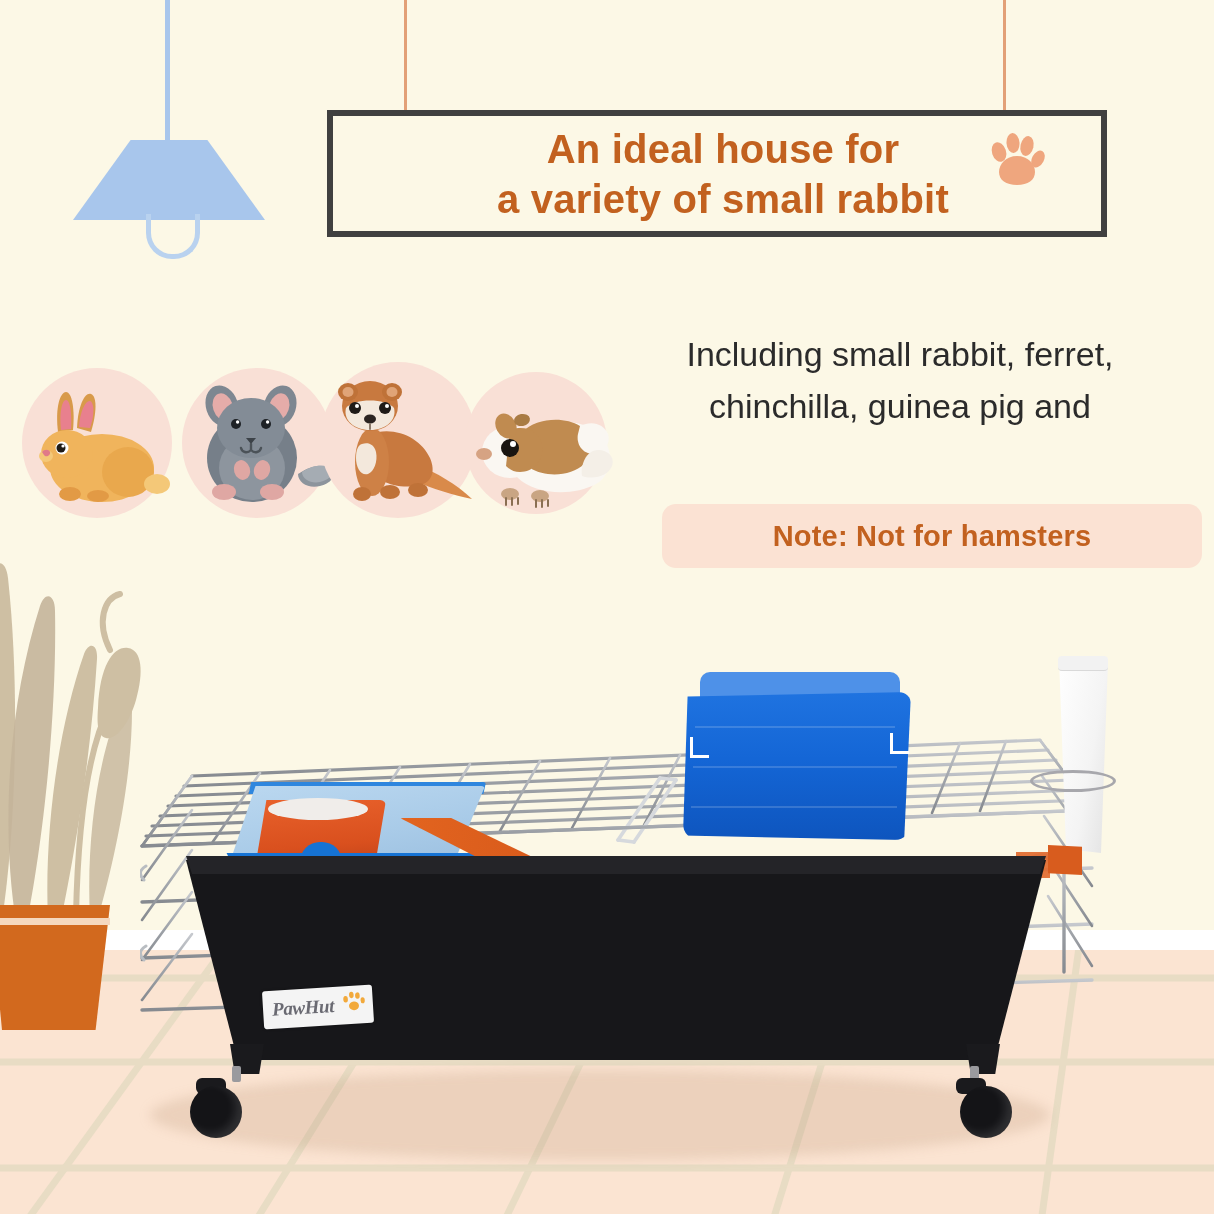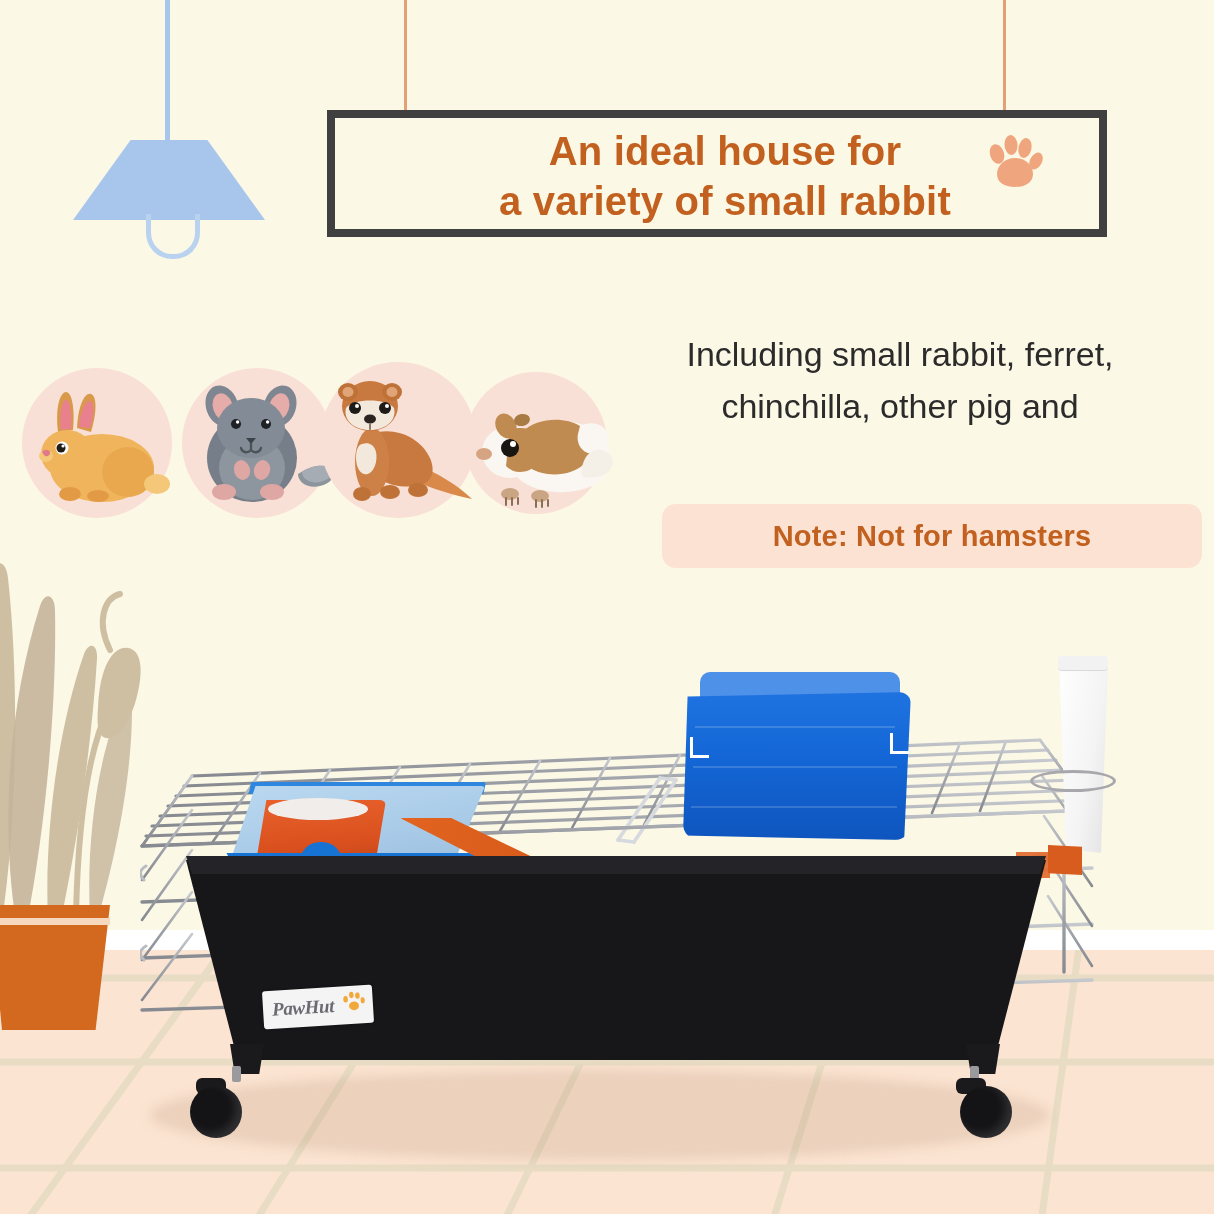--- a/index.html
+++ b/index.html
@@ -20,21 +20,21 @@
   .lamp-shade{position:absolute;left:73px;top:140px;width:192px;height:80px;
     background:#A8C6EC;clip-path:polygon(30% 0%,70% 0%,100% 100%,0% 100%);}
   .lamp-bulb{position:absolute;left:146px;top:214px;width:44px;height:40px;
     border:5px solid #B9D2EF;border-top:none;border-radius:0 0 26px 26px;}
 
   
   .guide{position:absolute;width:3px;background:#E2A077;top:0;}
 
   
   .headline-box{position:absolute;left:327px;top:110px;width:780px;height:127px;
-    border:8px solid #404040;background:#FCF8E6;box-sizing:border-box;}
+    border:6px solid #404040;background:#FCF8E6;box-sizing:border-box;}
   .headline-text{position:absolute;left:0;top:8px;width:780px;text-align:center;
     color:#C2611F;font-weight:700;font-size:40px;line-height:50px;letter-spacing:.2px;}
   .paw{position:absolute;right:56px;top:16px;width:58px;height:56px;}
 
   
   .animal-circle{position:absolute;border-radius:50%;background:#F9E0D6;}
   .animal-art{position:absolute;}
 
   
   .desc{position:absolute;left:600px;top:328px;width:600px;text-align:center;
@@ -253,21 +253,21 @@
     <ellipse cx="48" cy="112" rx="9" ry="6" fill="#C9A583"></ellipse>
     <ellipse cx="78" cy="114" rx="9" ry="6" fill="#C9A583"></ellipse>
     <g stroke="#8A6F52" stroke-width="2" stroke-linecap="round">
       <path d="M44 116v7M50 116v7M56 116v6"></path>
       <path d="M74 118v7M80 118v7M86 118v6"></path>
     </g>
   </svg>
 
   <div class="desc">
     <div>Including small rabbit, ferret,</div>
-    <div>chinchilla, other pig and</div>
+    <div>chinchilla, guinea pig and</div>
   </div>
 
   <div class="note">
     <span>Note: Not for hamsters</span>
   </div>
 
   <div>
     <svg style="position:absolute;left:-30px;top:520px;" width="210" height="410" viewBox="0 0 210 410">
       <path d="M10 400C-10 300 -6 170 22 54c4-16 14-14 16 4 12 110 8 250 -6 342z" fill="#CEBFA3"></path>
       <path d="M46 402C30 300 40 180 70 86c5-15 15-12 15 5 2 104 -12 230 -28 311z" fill="#C4B49A" opacity=".9"></path>

